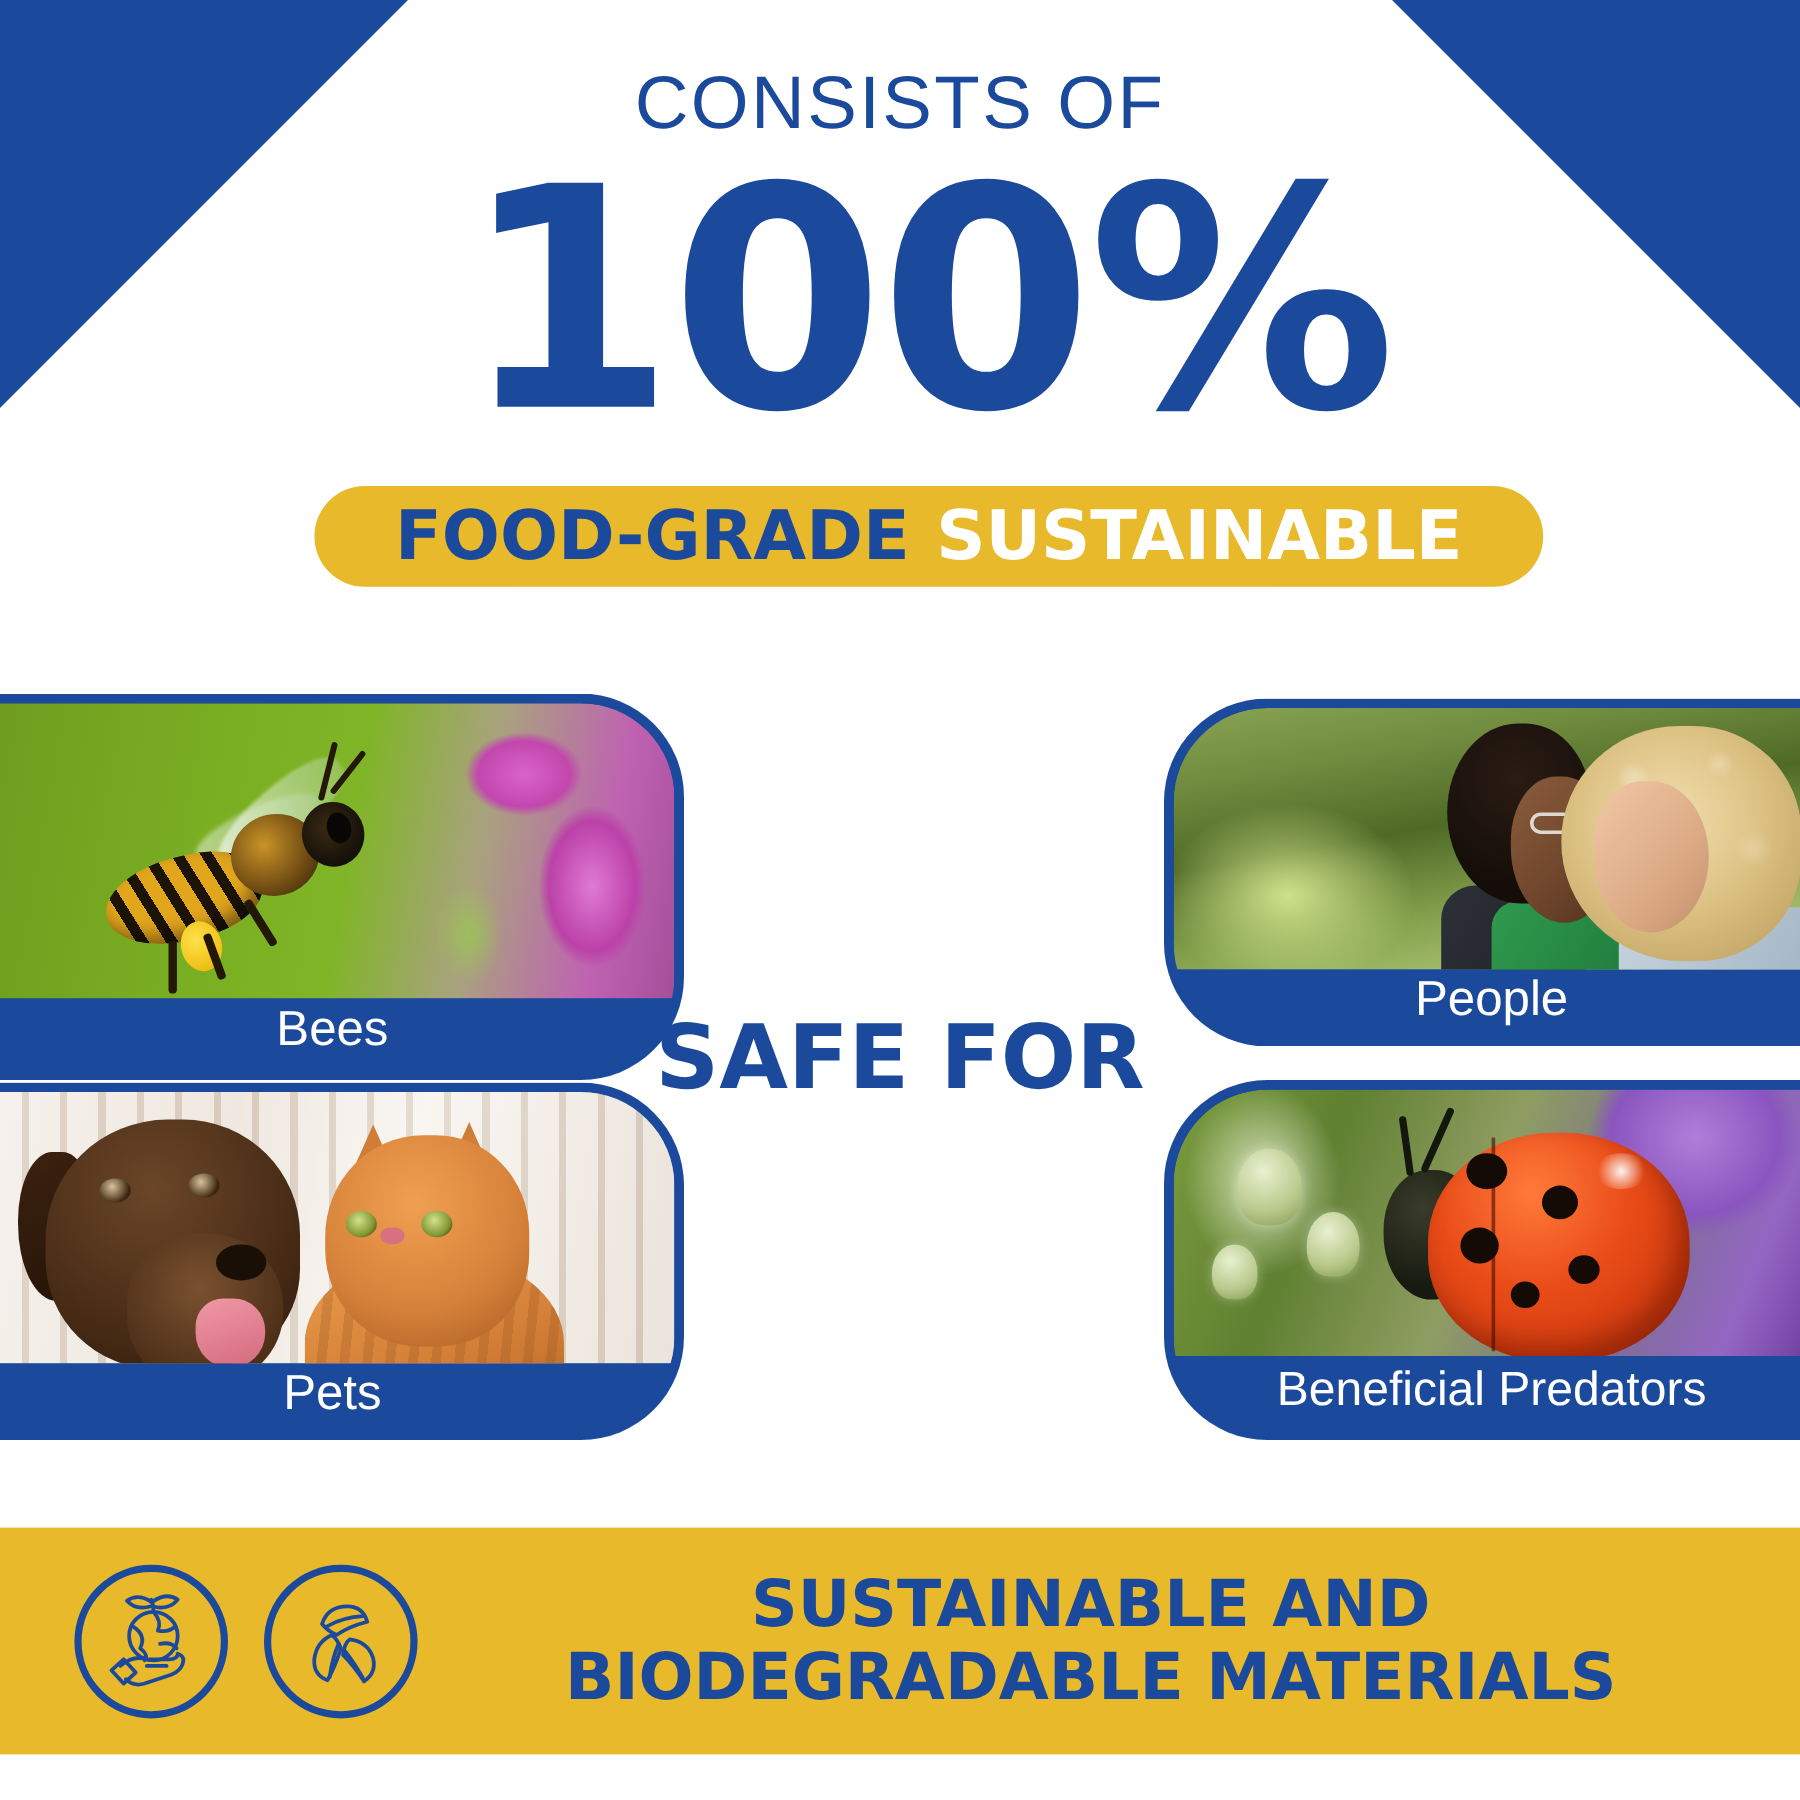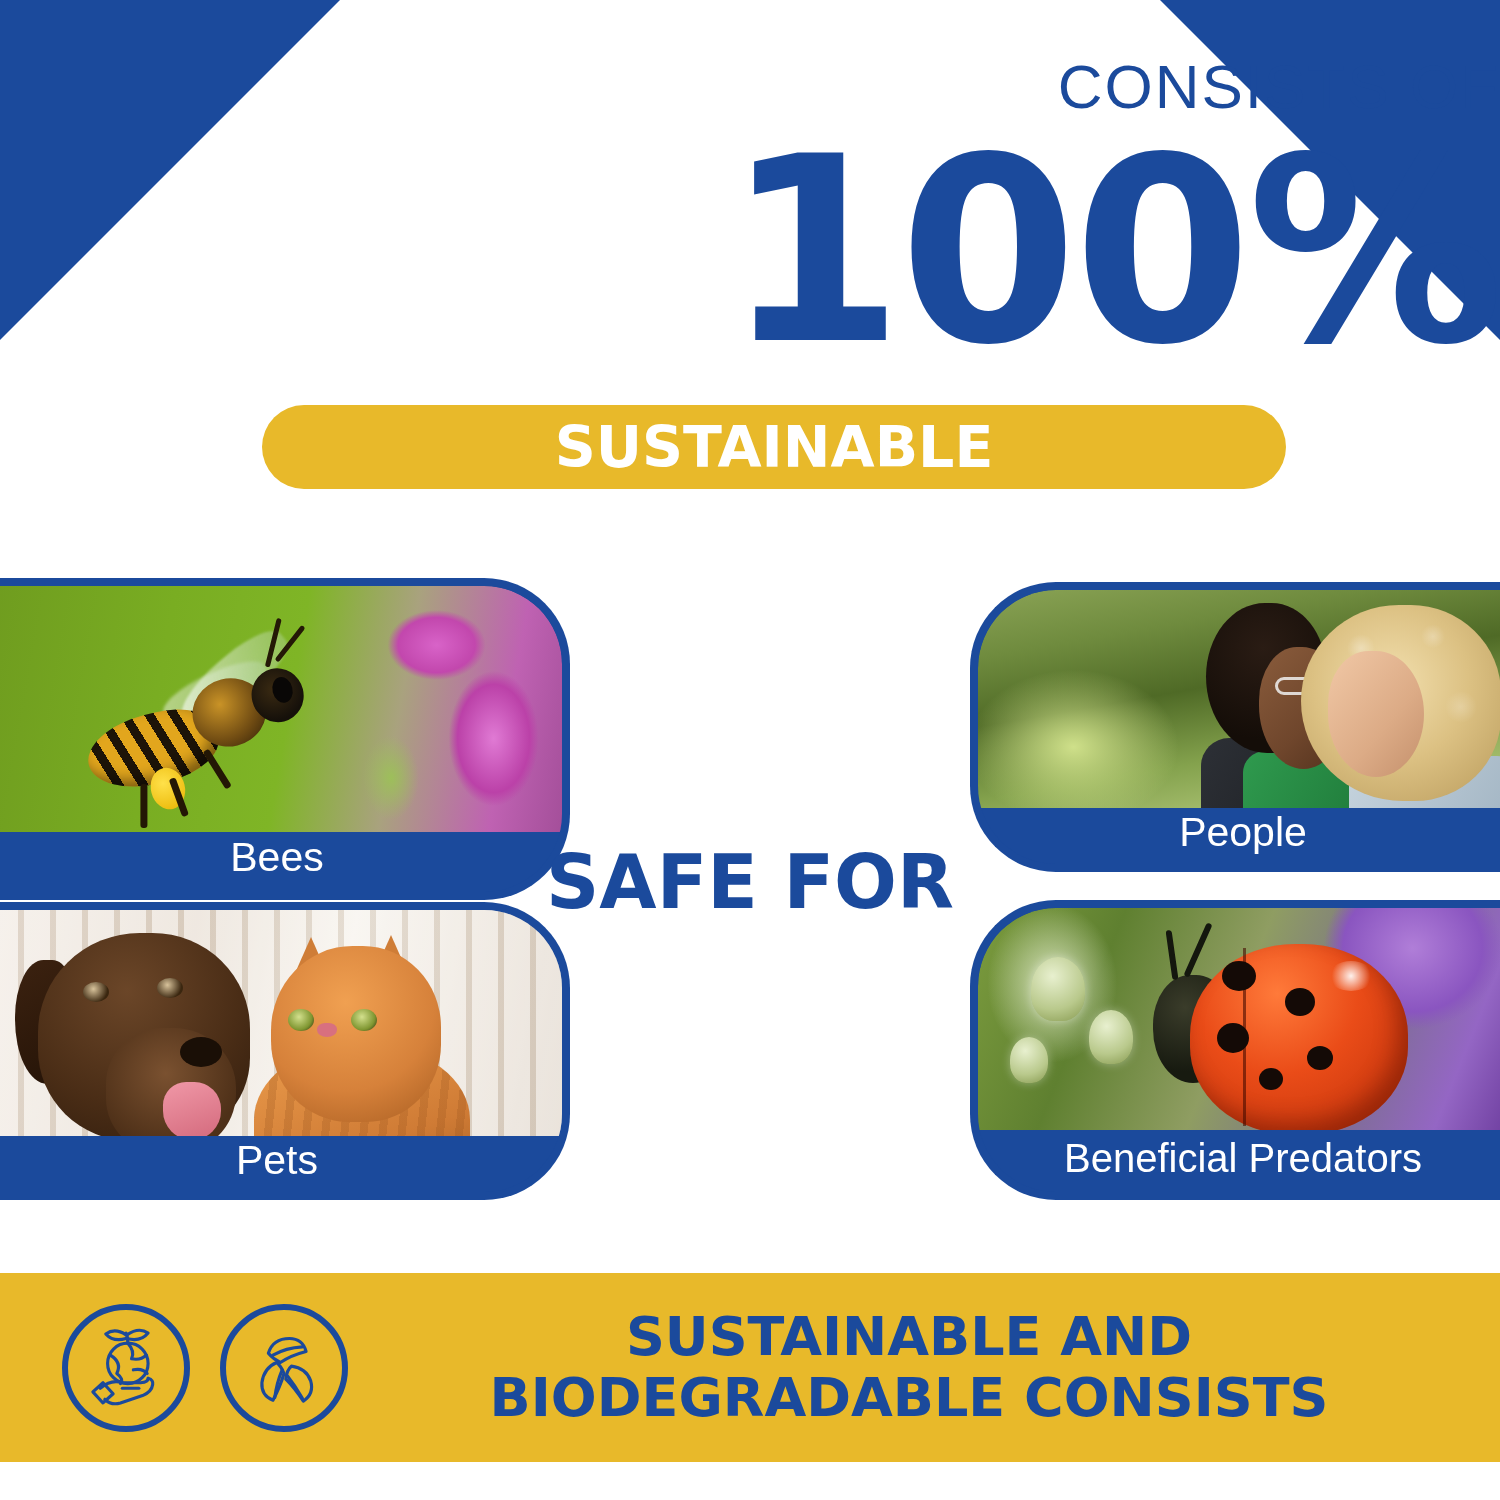--- a/index.html
+++ b/index.html
@@ -14,21 +14,21 @@
   
   .wedge {
     position:absolute; top:0; width:340px; height:340px;
   }
   .wedge-left  { left:0;  background:#1B4A9C;
                  clip-path: polygon(0 0, 100% 0, 0 100%); }
   .wedge-right { right:0; background:#1B4A9C;
                  clip-path: polygon(100% 0, 100% 100%, 0 0); }
 
   
-  .headline { position:absolute; top:0; left:0; width:1500px; text-align:right; }
+  .headline { position:absolute; top:0; left:0; width:1500px; text-align:center; }
   .kicker {
     margin-top:56px;
     font-size:62px; font-weight:400; letter-spacing:2px;
     color:#1B4A9C; line-height:1;
     font-family:"Liberation Sans", sans-serif;
   }
   .bignum {
     margin-top:18px;
     font-size:256px; font-weight:bold; letter-spacing:-4px;
     color:#1B4A9C; line-height:0.9;
@@ -349,20 +349,21 @@
 
 <div class="wedge wedge-left"></div>
 <div class="wedge wedge-right"></div>
 
 <div class="headline">
   <div class="kicker">CONSISTS OF</div>
   <div class="bignum">100%</div>
 </div>
 
 <div class="pill">
+  <span class="p-blue">FOOD-GRADE</span>
   <span class="p-white">SUSTAINABLE</span>
 </div>
 
 <div class="safefor">SAFE FOR</div>
 
 <div class="card card-bees">
   <div class="photo ph-bees">
     <div class="bee">
       <div class="bee-wing"></div>
       <div class="bee-wing2"></div>
@@ -468,15 +469,15 @@
 
         <path d="M58 48 Q74 50 79 64 Q83 78 71 86 Q62 72 52 62 Q53 52 58 48 Z"></path>
         <path d="M70 83 Q62 69 54 59"></path>
       </svg>
     </div>
 
   </div>
 
   <div class="banner-text">
     <span class="l1">SUSTAINABLE AND</span>
-    <span class="l2">BIODEGRADABLE CONSISTS</span>
+    <span class="l2">BIODEGRADABLE MATERIALS</span>
   </div>
 </div>
 
 </body></html>

